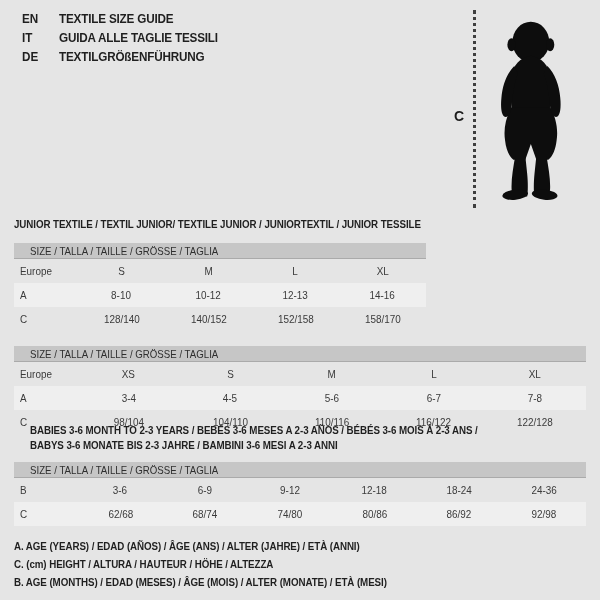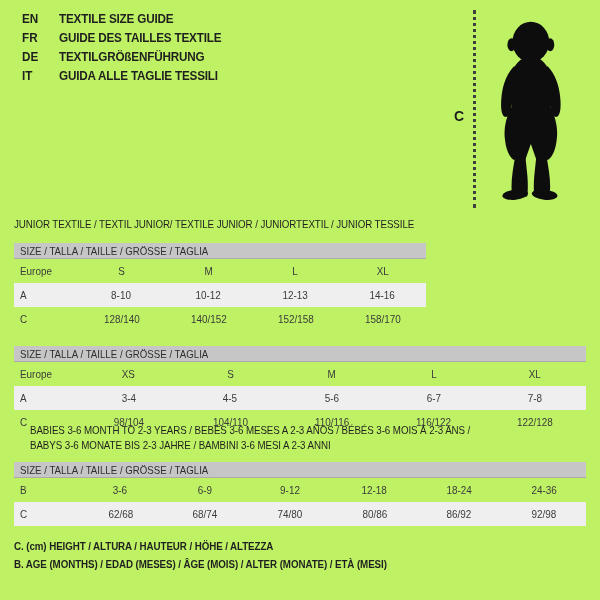--- a/index.html
+++ b/index.html
@@ -1,39 +1,39 @@
 <!DOCTYPE html>
 <html><head>
 <meta charset="utf-8">
 <style>
   * { margin:0; padding:0; box-sizing:border-box; }
   html,body { width:600px; height:600px; background:#ffffff; }
   body { font-family:"Liberation Sans", sans-serif; color:#2b2b2b; }
-  .page { position:relative; width:600px; height:600px; background:#bef264; overflow:hidden; }
+  .page { position:relative; width:600px; height:600px; background:#e5e5e5; overflow:hidden; }
 
   
   .lang-block { position:absolute; left:22px; top:9px; }
   .lang-row { display:flex; height:19px; align-items:center; font-weight:bold; font-size:13px; color:#1f1f1f; }
   .lang-code { width:37px; display:inline-block; transform:scaleX(0.9); transform-origin:left center; }
   .lang-text { display:inline-block; transform:scaleX(0.9); transform-origin:left center; white-space:nowrap; letter-spacing:-0.2px; }
 
   
   .figure { position:absolute; left:450px; top:5px; width:148px; height:210px; }
   .dotted-line { position:absolute; left:23px; top:5px; height:198px; width:0; border-left:3px dotted #3f3f3f; }
   .c-label { position:absolute; left:4px; top:103px; font-weight:bold; font-size:14px; color:#1c1c1c; }
   .baby-svg { position:absolute; left:33px; top:7px; width:92px; height:198px; }
 
   
-  .tbl-title { position:absolute; font-weight:normal; font-size:11.5px; color:#1f1f1f; white-space:nowrap; line-height:15px; }
+  .tbl-title { position:absolute; font-weight:bold; font-size:11.5px; color:#1f1f1f; white-space:nowrap; line-height:15px; }
   .tbl-title .tline { display:block; transform:scaleX(0.85); transform-origin:left center; letter-spacing:-0.1px; }
   .tbl-title sub { font-size:8px; }
 
   
   .tbl { position:absolute; }
-  .tbl-header { height:16px; background:#c6c6c6; border-bottom:1px solid #aaaaaa; display:flex; align-items:center; padding-left:6px; font-size:11px; color:#2e2e2e; }
+  .tbl-header { height:16px; background:#c6c6c6; border-bottom:1px solid #aaaaaa; display:flex; align-items:center; padding-left:16px; font-size:11px; color:#2e2e2e; }
   .tbl-header span { display:inline-block; transform:scaleX(0.88); transform-origin:left center; white-space:nowrap; }
   .tbl-row { display:flex; height:24px; align-items:center; font-size:11px; color:#3a3a3a; }
   .tbl-row.shaded { background:#efefef; }
   .lbl { width:64px; padding-left:6px; }
   .lbl span { display:inline-block; transform:scaleX(0.9); transform-origin:left center; }
   .cell { flex:1; text-align:center; }
   .cell span { display:inline-block; transform:scaleX(0.9); }
 
   .t1-title { left:14px; top:217px; }
   .t1 { left:14px; top:243px; width:412px; }
@@ -51,30 +51,26 @@
 <body>
 
 <div class="page">
 
   <div class="lang-block">
     <div class="lang-row">
       <span class="lang-code">EN</span>
       <span class="lang-text">TEXTILE SIZE GUIDE</span>
     </div>
     <div class="lang-row">
-      <span class="lang-code">FR</span>
-      <span class="lang-text">GUIDE DES TAILLES TEXTILE</span>
+      <span class="lang-code">IT</span>
+      <span class="lang-text">GUIDA ALLE TAGLIE TESSILI</span>
     </div>
     <div class="lang-row">
       <span class="lang-code">DE</span>
       <span class="lang-text">TEXTILGRÖßENFÜHRUNG</span>
-    </div>
-    <div class="lang-row">
-      <span class="lang-code">IT</span>
-      <span class="lang-text">GUIDA ALLE TAGLIE TESSILI</span>
     </div>
   </div>
 
   <div class="figure">
     <div class="dotted-line"></div>
     <span class="c-label">C</span>
     <svg class="baby-svg" viewBox="0 0 100 200" xmlns="http://www.w3.org/2000/svg">
       <g fill="#0d0d0d">
         <ellipse cx="52" cy="25" rx="20" ry="22"></ellipse>
         <ellipse cx="31" cy="28" rx="4.5" ry="7"></ellipse>
@@ -173,17 +169,18 @@
       <div class="cell"><span>62/68</span></div>
       <div class="cell"><span>68/74</span></div>
       <div class="cell"><span>74/80</span></div>
       <div class="cell"><span>80/86</span></div>
       <div class="cell"><span>86/92</span></div>
       <div class="cell"><span>92/98</span></div>
     </div>
   </div>
 
   <div class="legend">
+    <div class="legend-line"><span>A. AGE (YEARS) / EDAD (AÑOS) / ÂGE (ANS) / ALTER (JAHRE) / ETÀ (ANNI)</span></div>
     <div class="legend-line"><span>C. (cm) HEIGHT / ALTURA / HAUTEUR / HÖHE / ALTEZZA</span></div>
     <div class="legend-line"><span>B. AGE (MONTHS) / EDAD (MESES) / ÂGE (MOIS) / ALTER (MONATE) / ETÀ (MESI)</span></div>
   </div>
 
 </div>
 
 </body></html>

